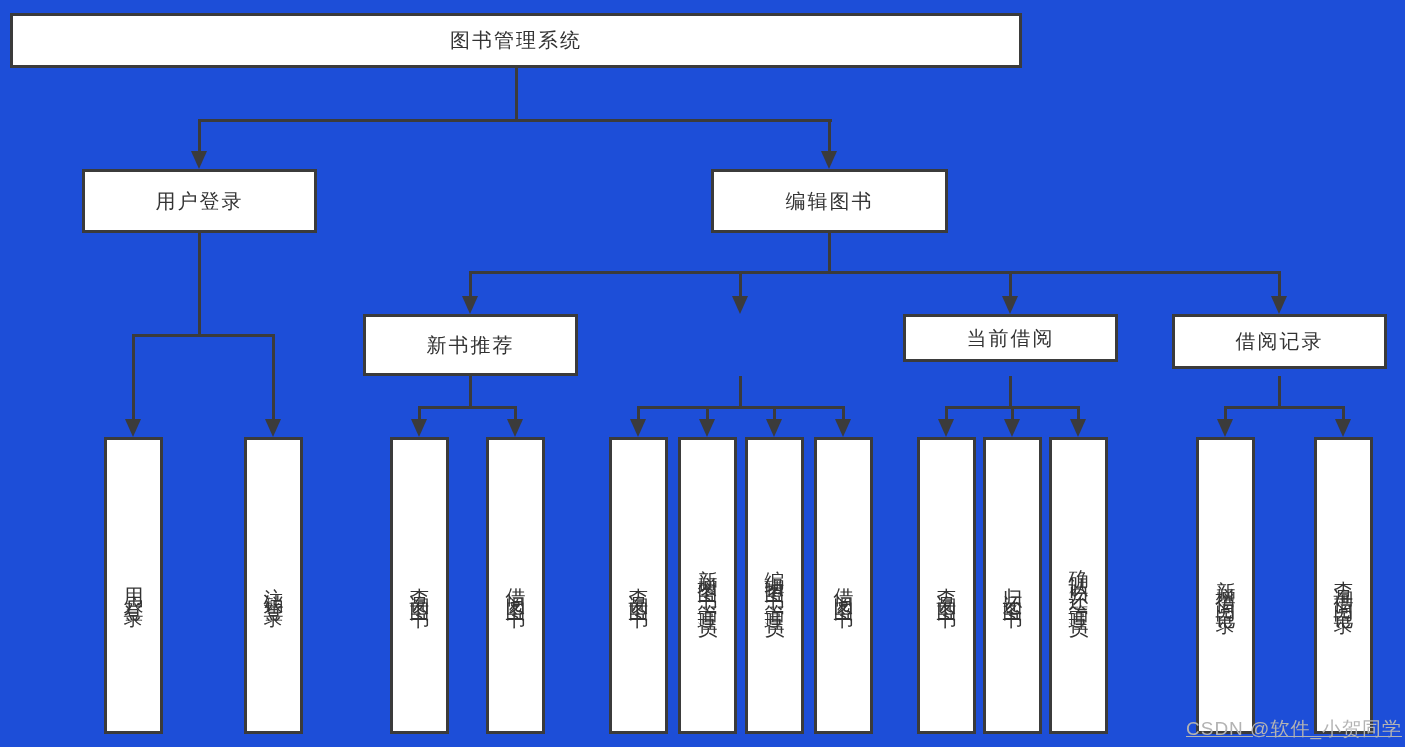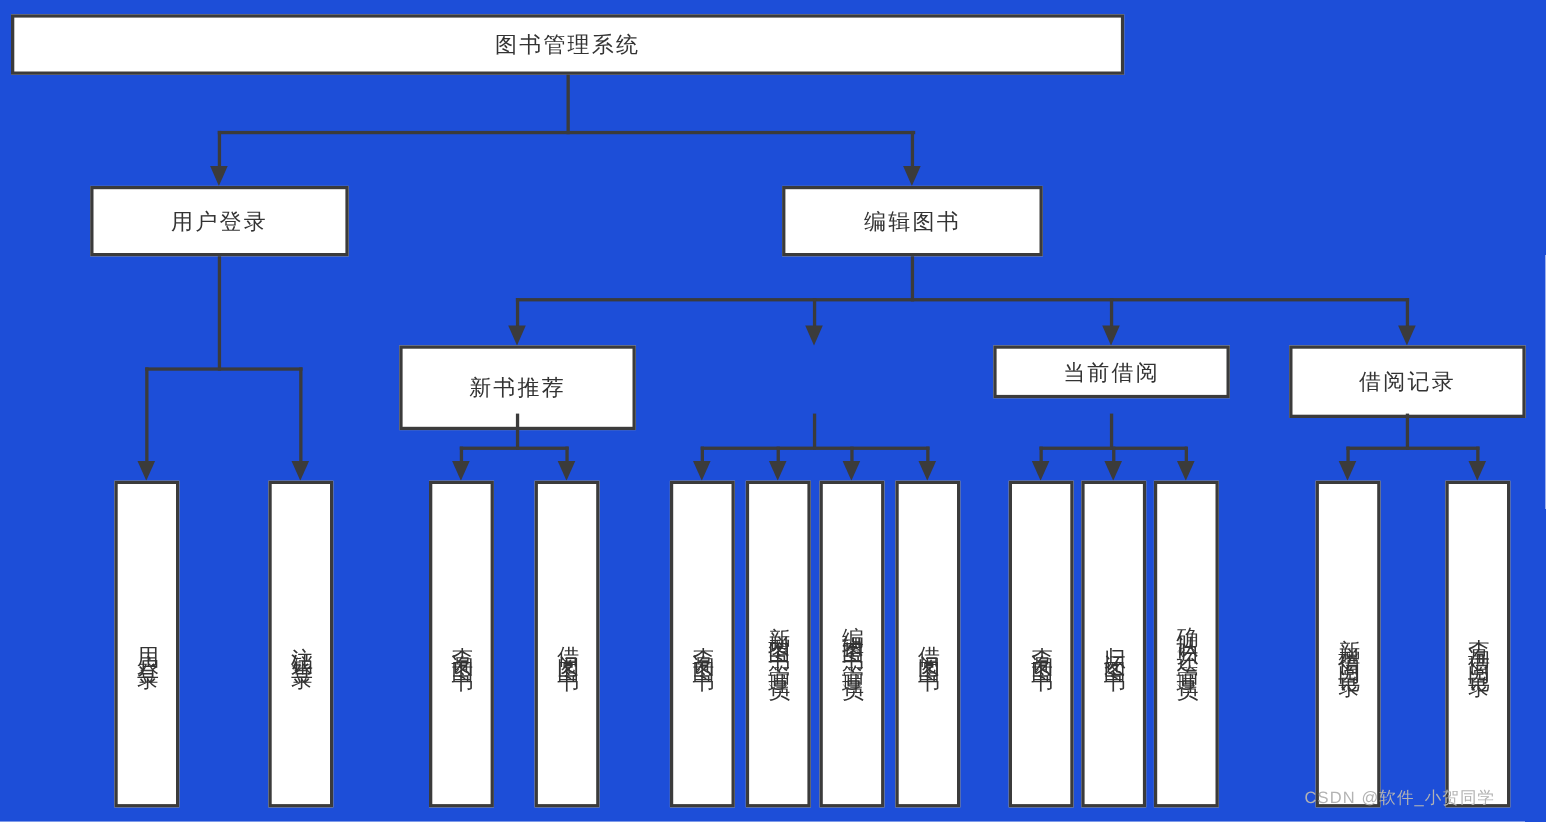--- a/index.html
+++ b/index.html
@@ -45,25 +45,26 @@
     width: 0;
     height: 0;
     border-left: 8px solid transparent;
     border-right: 8px solid transparent;
     border-top: 18px solid #3b3b3b;
   }
   .watermark {
     position: absolute;
     left: 1186px;
     top: 716px;
-    font-size: 15px;
+    font-size: 19px;
     letter-spacing: 1px;
     color: #b3b3b3;
     z-index: 5;
     white-space: nowrap;
+    text-decoration: underline;
   }
 </style>
 </head>
 <body>
 
 <div class="diagram">
 
   <div class="box" style="left:10px; top:13px; width:1012px; height:55px;">图书管理系统</div>
 
   <div class="vline" style="left:515px; top:68px; height:54px;"></div>
@@ -87,23 +88,23 @@
   <div class="hline" style="left:469px; top:271px; width:812px;"></div>
   <div class="stem" style="left:469px; top:271px; height:27px;"></div>
   <div class="arrowhead" style="left:462px; top:296px;"></div>
   <div class="stem" style="left:739px; top:271px; height:27px;"></div>
   <div class="arrowhead" style="left:732px; top:296px;"></div>
   <div class="stem" style="left:1009px; top:271px; height:27px;"></div>
   <div class="arrowhead" style="left:1002px; top:296px;"></div>
   <div class="stem" style="left:1278px; top:271px; height:27px;"></div>
   <div class="arrowhead" style="left:1271px; top:296px;"></div>
 
-  <div class="box" style="left:363px; top:314px; width:215px; height:77px;">新书推荐</div>
+  <div class="box" style="left:363px; top:314px; width:215px; height:62px;">新书推荐</div>
   <div class="box" style="left:903px; top:314px; width:215px; height:48px;">当前借阅</div>
-  <div class="box" style="left:1172px; top:314px; width:215px; height:66px;">借阅记录</div>
+  <div class="box" style="left:1172px; top:314px; width:215px; height:55px;">借阅记录</div>
 
   <div class="vline" style="left:469px; top:376px; height:33px;"></div>
   <div class="hline" style="left:418px; top:406px; width:99px;"></div>
   <div class="stem" style="left:418px; top:406px; height:15px;"></div>
   <div class="arrowhead" style="left:411px; top:419px;"></div>
   <div class="stem" style="left:514px; top:406px; height:15px;"></div>
   <div class="arrowhead" style="left:507px; top:419px;"></div>
 
   <div class="vline" style="left:739px; top:376px; height:33px;"></div>
   <div class="hline" style="left:637px; top:406px; width:208px;"></div>

